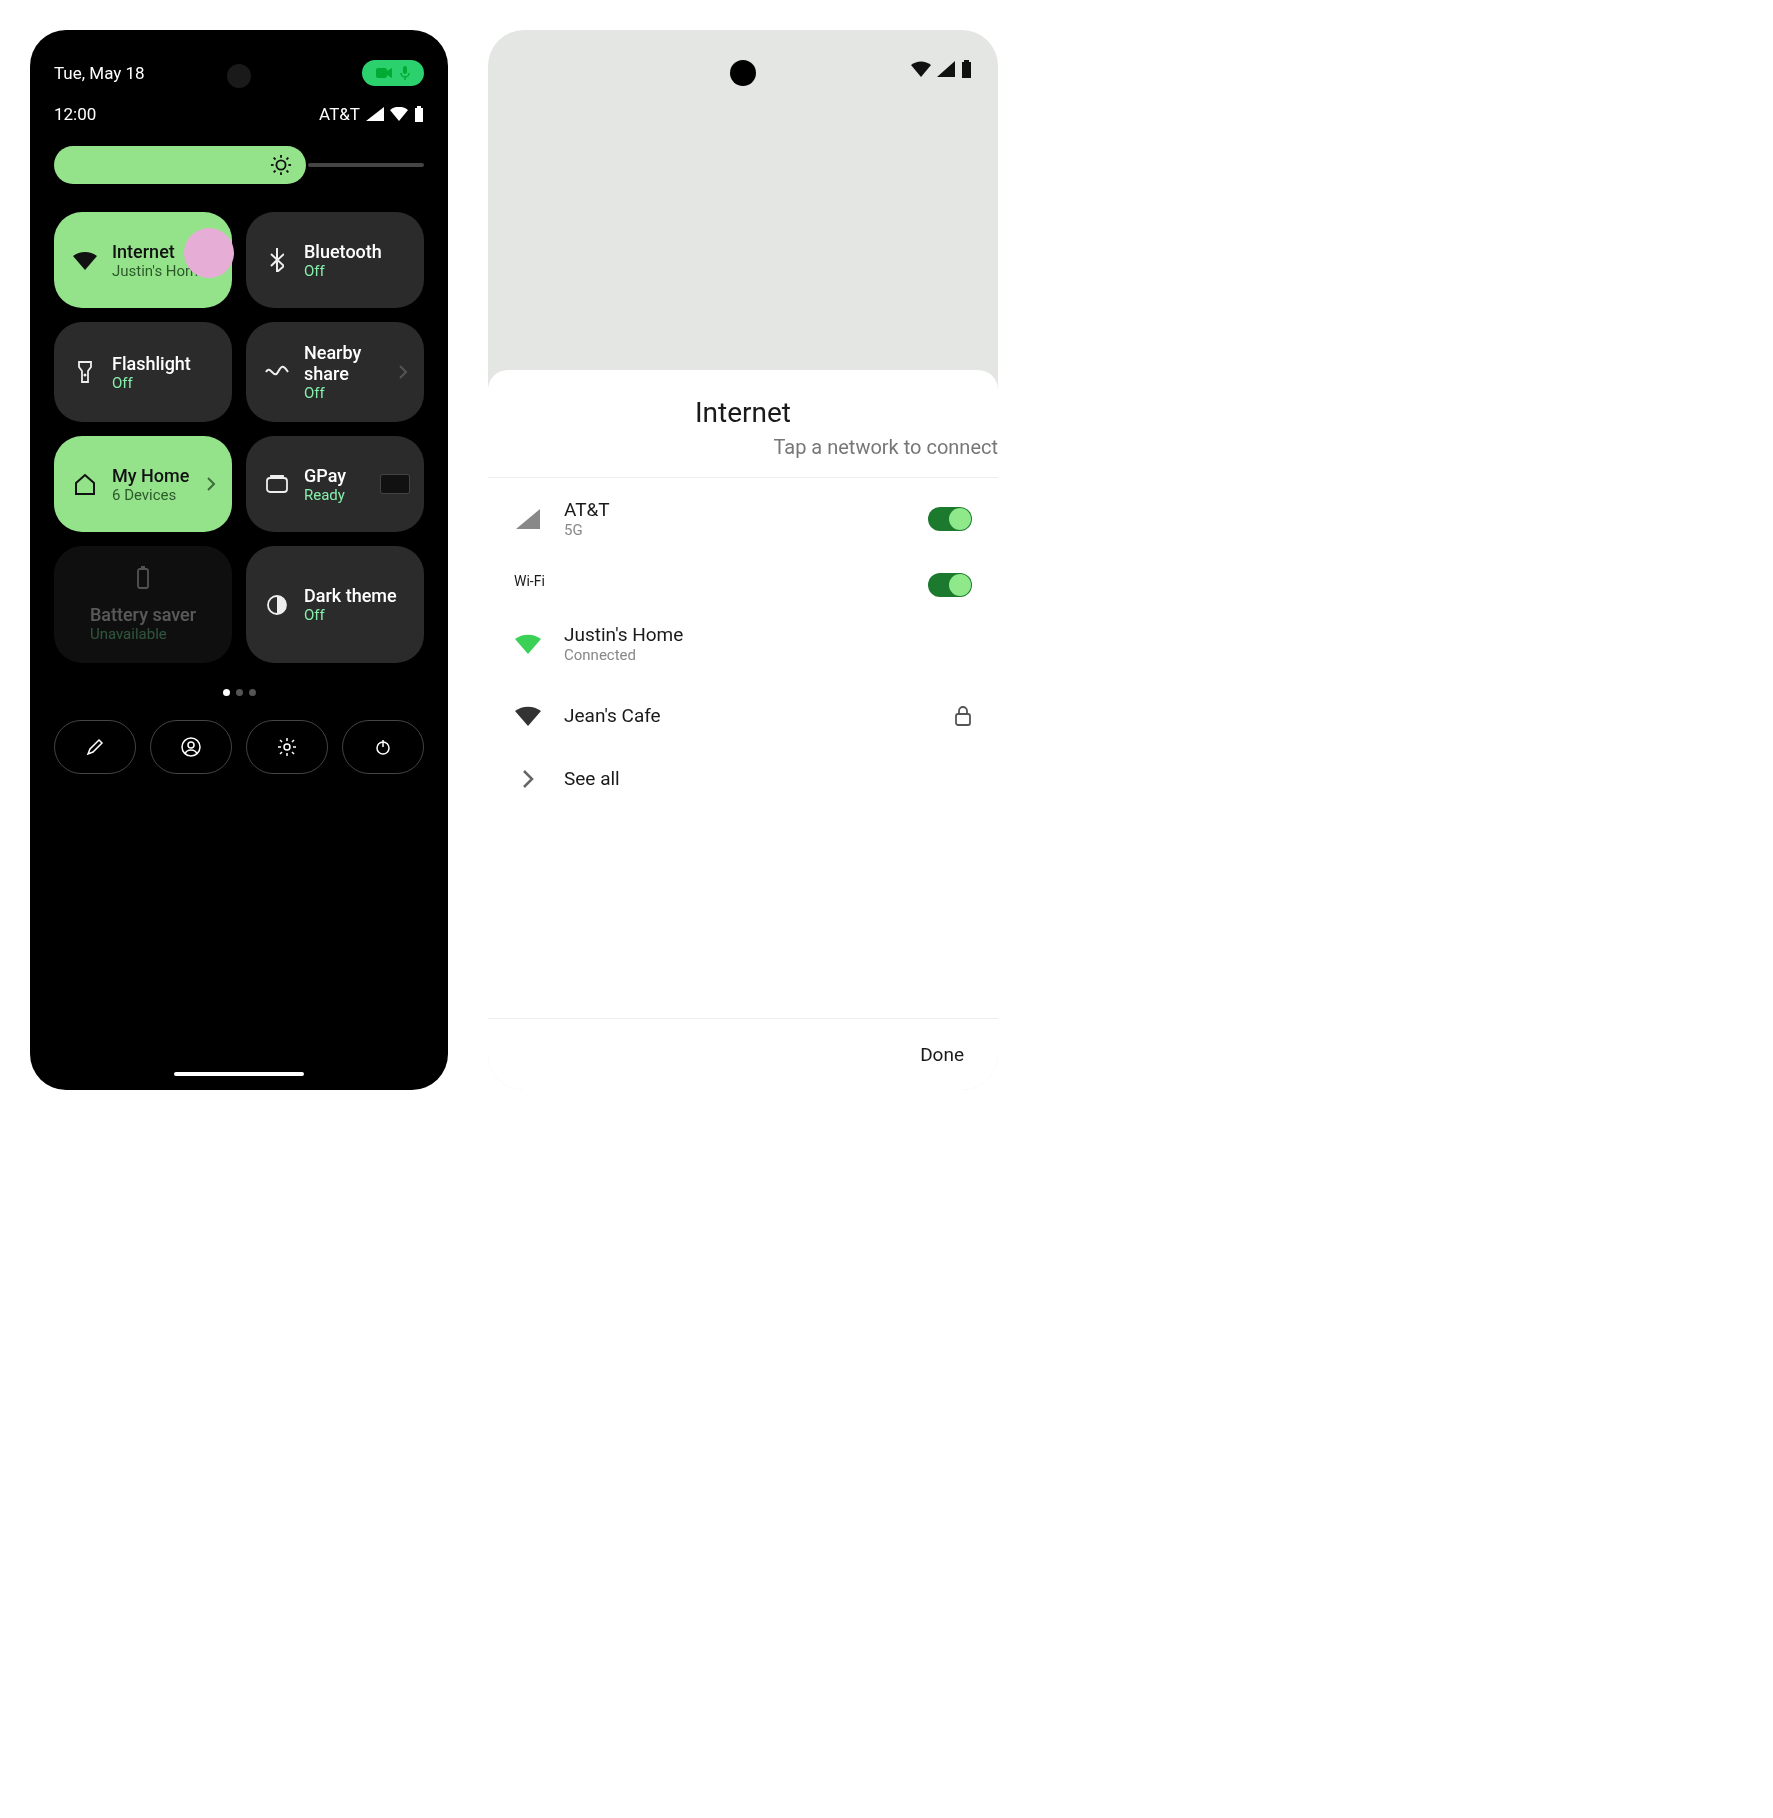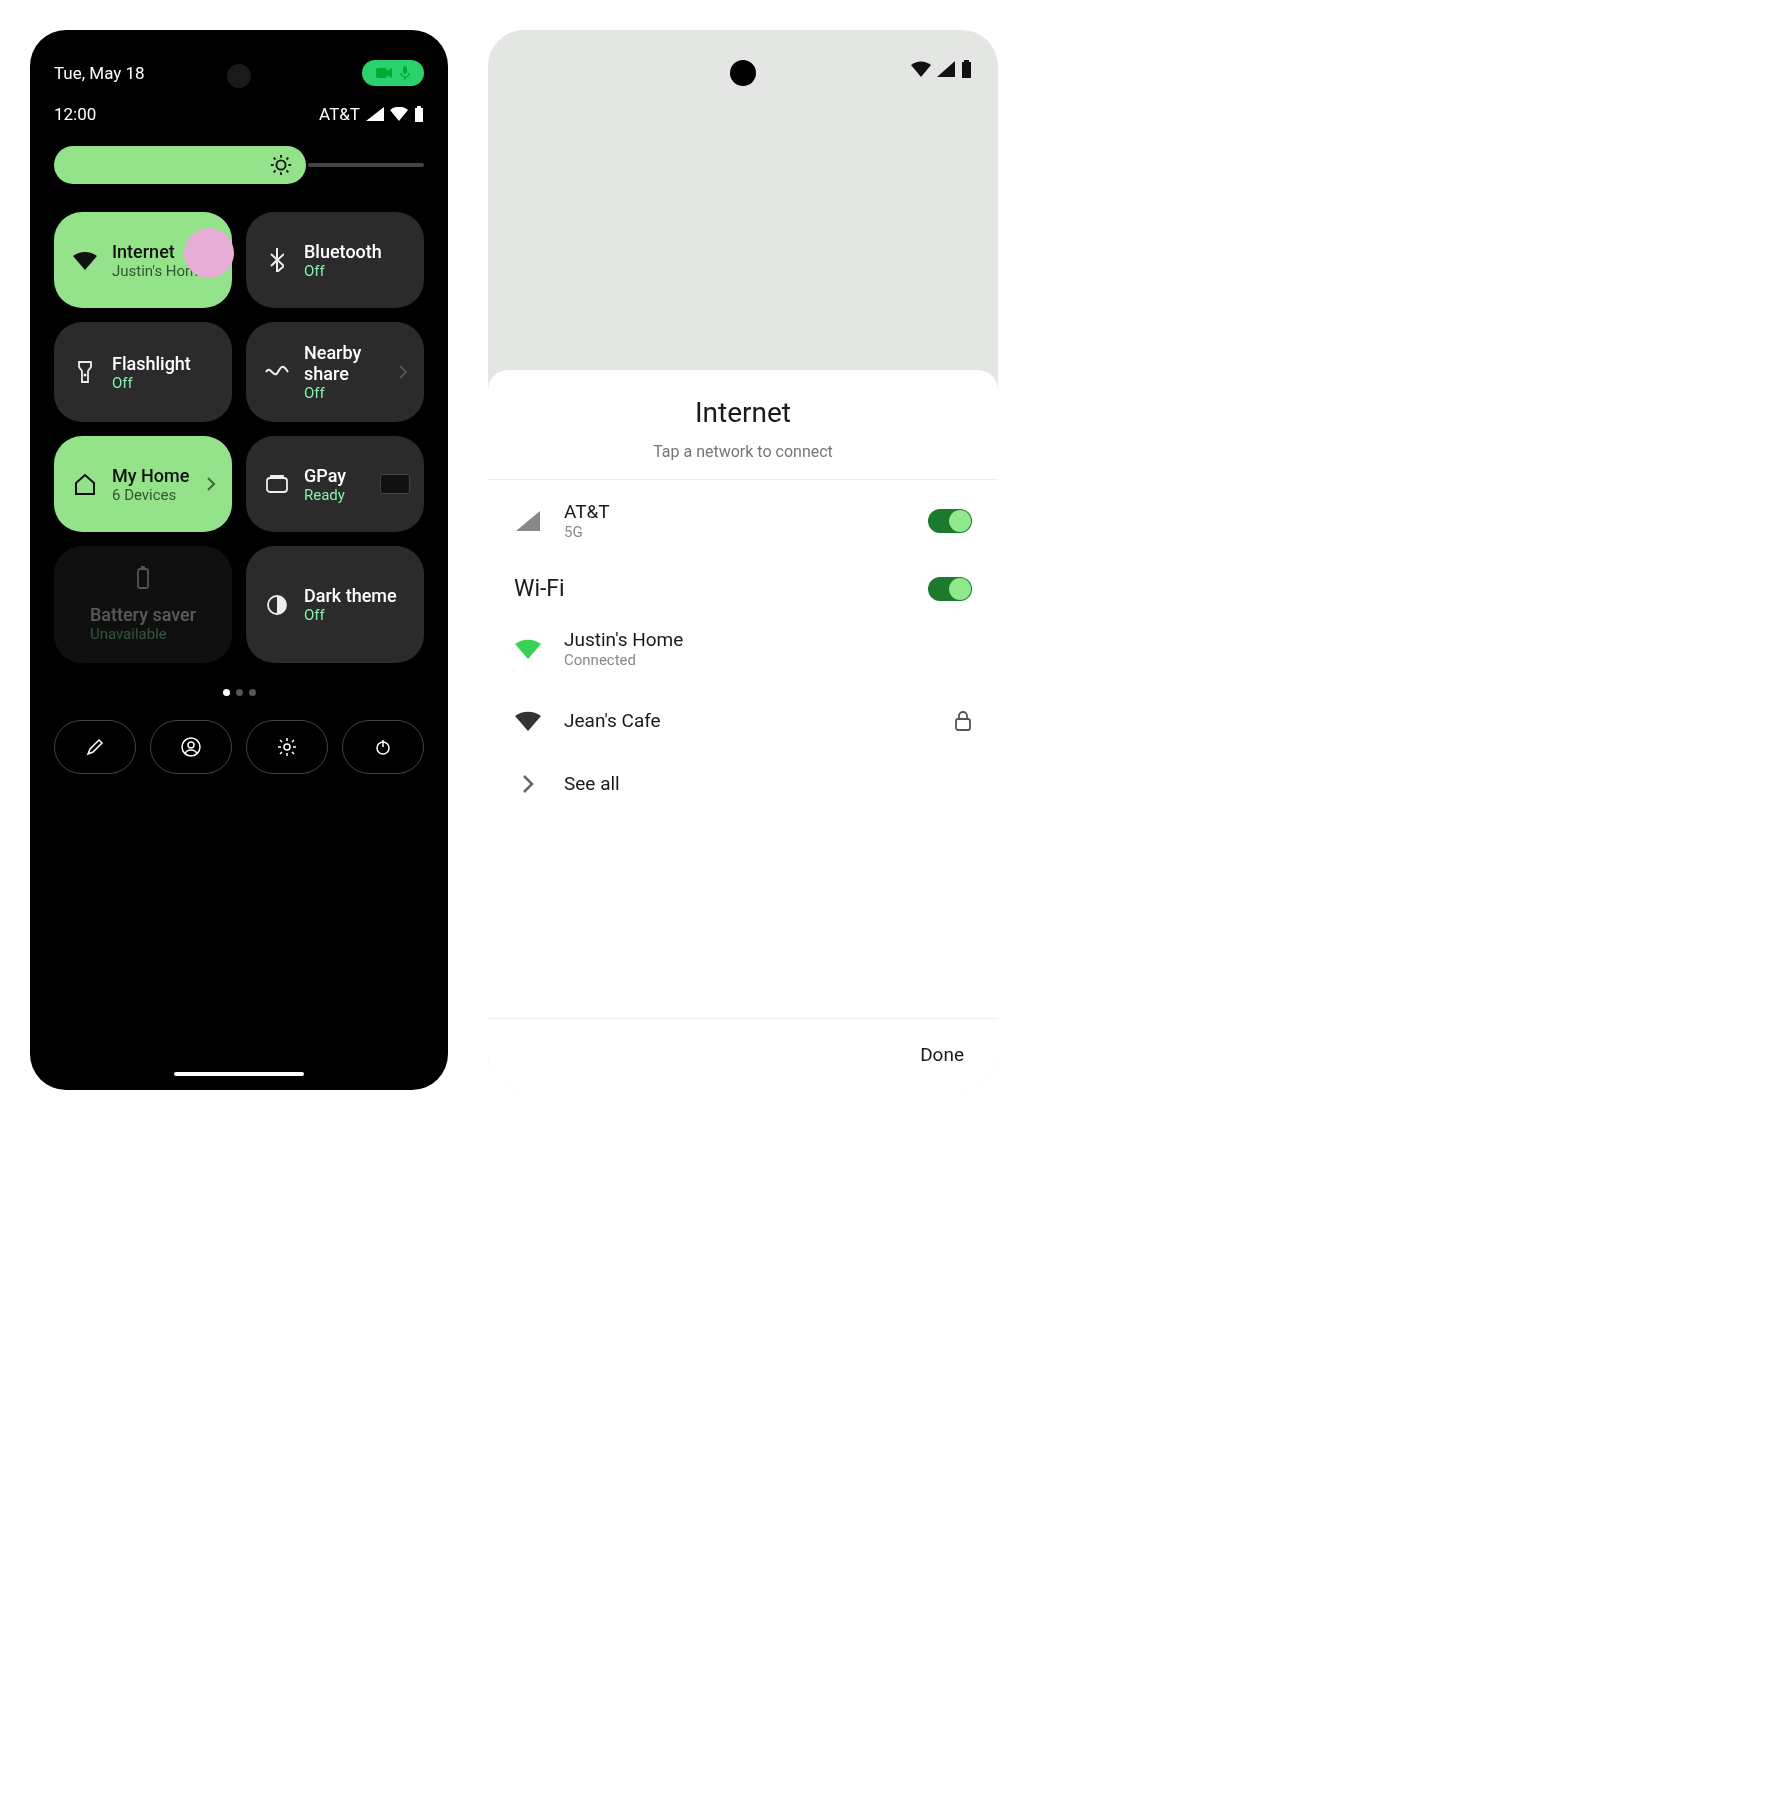--- a/index.html
+++ b/index.html
@@ -101,36 +101,36 @@
   .status-r {
     position:absolute; right:26px; top:30px; display:flex; gap:6px; align-items:center;
   }
   .sheet {
     position:absolute; left:0; right:0; bottom:0; top:340px;
     background:#fff; border-top-left-radius:20px; border-top-right-radius:20px;
     display:flex; flex-direction:column;
   }
   .sheet-header { text-align:center; padding:26px 0 18px; border-bottom:1px solid #eee;}
   .sheet-title { font-size:28px; font-weight:400;}
-  .sheet-sub { font-size:16px; color:#777; margin-top:13px;}
+  .sheet-sub { font-size:20px; color:#777; margin-top:6px;text-align:right;}
   .row {
     display:flex; align-items:center; padding:20px 26px; gap:22px;
   }
   .row .ricon { width:28px; display:flex; justify-content:center; flex-shrink:0;}
   .row .rtext .rtitle { font-size:19px;}
   .row .rtext .rsub { font-size:15px; color:#888;}
   .row .rright { margin-left:auto; display:flex; align-items:center;}
   .toggle {
     width:44px; height:24px; background:#1b7a2e; border-radius:12px; position:relative;
   }
   .toggle .knob {
     width:22px; height:22px; background:#8fe88a; border-radius:50%;
     position:absolute; right:1px; top:1px;
   }
-  .section-label { padding:14px 26px 6px; font-size:23px; display:flex; align-items:center;}
+  .section-label { padding:14px 26px 6px; font-size:14px; display:flex; align-items:flex-start;}
   .divider { height:1px; background:#eee;}
   .done-row { padding:24px 34px; text-align:right; font-size:19px;}
 
   svg { display:block; }
 </style>
 </head>
 <body>
 
 <div class="phone-left">
   <div class="camera-dot-l"></div>

